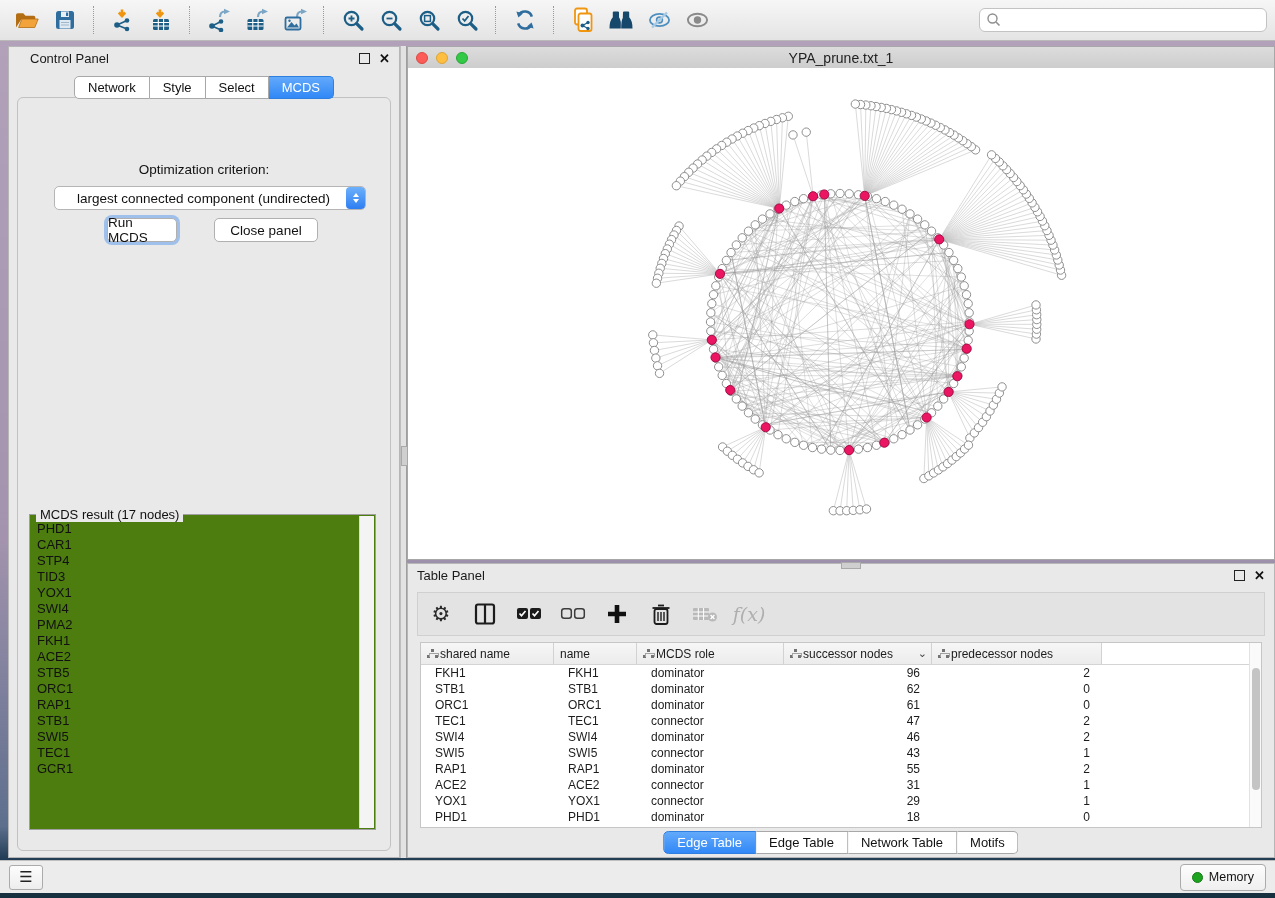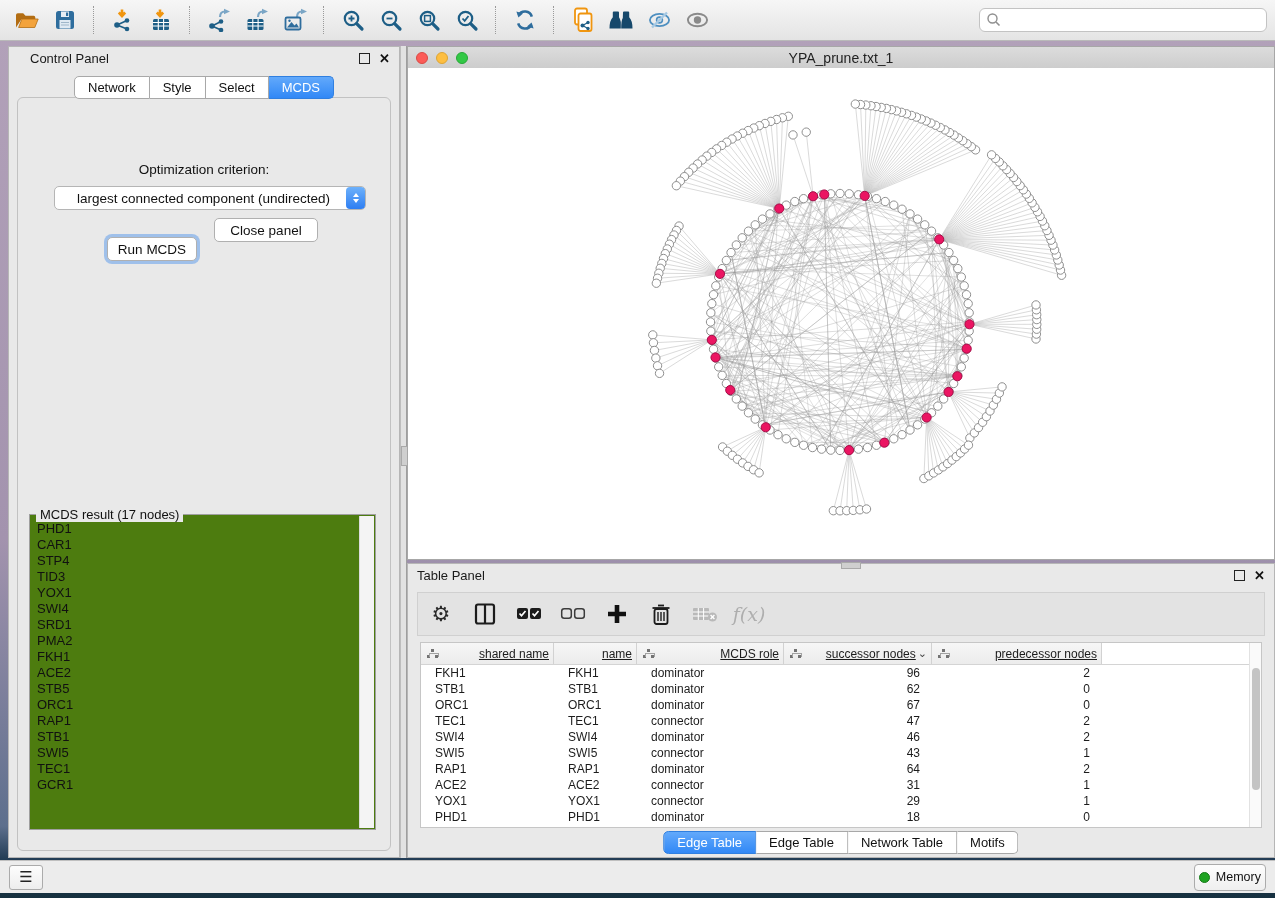--- a/index.html
+++ b/index.html
@@ -37,21 +37,21 @@
   #opt-select{position:absolute;left:36px;top:88px;width:312px;height:24px;background:#fff;
     border:1px solid #b5b5b5;border-radius:5px;display:flex;align-items:center;box-sizing:border-box;}
   #opt-select .sel-text{flex:1;text-align:center;font-size:13.5px;color:#111;padding-left:6px;white-space:nowrap;overflow:hidden;}
   #opt-select .stepper{width:19px;height:22px;border-radius:4px;margin-right:0px;flex:none;
     background:linear-gradient(#6db1fb,#2e7ef2);display:flex;flex-direction:column;align-items:center;justify-content:center;gap:2px;}
   .tri-up{width:0;height:0;border-left:3.5px solid transparent;border-right:3.5px solid transparent;border-bottom:4.5px solid #fff;}
   .tri-down{width:0;height:0;border-left:3.5px solid transparent;border-right:3.5px solid transparent;border-top:4.5px solid #fff;}
   .mac-btn{position:absolute;top:120px;height:24px;background:#fff;border:1px solid #b0b0b0;border-radius:5px;
     font-size:13.5px;color:#111;display:flex;align-items:center;justify-content:center;box-sizing:border-box;
     font-family:"Liberation Sans",sans-serif;}
-  #run-btn{left:89px;width:90px;box-shadow:0 0 0 3px rgba(110,165,235,.6);margin-top:19px;}
+  #run-btn{left:89px;width:70px;box-shadow:0 0 0 3px rgba(110,165,235,.6);}
   #closepanel-btn{left:196px;width:104px;}
   #mcds-fieldset{position:absolute;left:11px;right:14px;top:416px;bottom:20px;
     border:1px solid #9f9f9f;background:#4d7c0f;}
   #mcds-legend{position:absolute;left:6px;top:-8px;background:#e9e9e9;padding:0 4px;font-size:13px;color:#111;}
   #mcds-list{position:absolute;left:1px;top:2px;bottom:1px;right:16px;overflow:hidden;
     font-size:13px;color:#111;padding:4px 0 0 6px;}
   #mcds-list .list-item{line-height:16px;}
   #mcds-scroll{position:absolute;top:1px;bottom:1px;right:1px;width:14px;background:#f4f4f4;border-left:1px solid #dcdcdc;}
   
   #v-splitter{position:absolute;left:400px;top:46px;width:7px;height:812px;background:#e2e2e2;
@@ -72,42 +72,42 @@
   #tp-handle{position:absolute;left:50%;top:-2px;width:18px;height:5px;background:#cfcfcf;border:1px solid #a9a9a9;}
   #tp-toolbar{position:absolute;left:9px;right:9px;top:28px;height:44px;background:#e3e3e3;
     border:1px solid #d0d0d0;display:flex;align-items:center;padding:0 10px;box-sizing:border-box;gap:18px;}
   .ttool{width:26px;height:26px;display:flex;align-items:center;justify-content:center;flex:none;}
   .gear-glyph{font-size:21px;color:#2a2a2a;line-height:1;font-family:"DejaVu Sans",sans-serif;}
   .fx-glyph{font-family:"DejaVu Serif",serif;font-style:italic;font-size:19px;color:#aeaeae;}
   #dtable{position:absolute;left:12px;right:12px;top:78px;height:184px;background:#fff;border:1px solid #c6c6c6;overflow:hidden;}
   #thead{display:flex;height:21px;border-bottom:1px solid #d4d4d4;}
   .th{background:linear-gradient(#f6f6f6,#ececec);border-right:1px solid #d2d2d2;display:flex;align-items:center;
     font-size:12px;color:#1c1c1c;padding:0 4px 0 6px;box-sizing:border-box;flex:none;}
-  .th .lbl{flex:1;text-align:right;white-space:nowrap;overflow:hidden;text-decoration:underline;}
+  .th .lbl{flex:1;text-align:left;white-space:nowrap;overflow:hidden;}
   .sort-chevron{font-size:11px;color:#444;margin-left:2px;font-family:"DejaVu Sans",sans-serif;}
   .tree-icon{display:inline-block;width:11px;height:11px;position:relative;flex:none;margin-right:2px;}
   .tree-icon::before{content:"";position:absolute;left:4px;top:1px;width:3px;height:3px;background:#737373;
     box-shadow:-4px 6px 0 #737373,4px 6px 0 #737373;}
   .tree-icon::after{content:"";position:absolute;left:1.5px;top:5px;width:8px;height:2.5px;
     border:1px solid #a2a2a2;border-bottom:none;}
   .tr{display:flex;height:16px;}
   .td{font-size:12px;color:#1c1c1c;line-height:16px;padding:0 12px 0 14px;box-sizing:border-box;flex:none;
     white-space:nowrap;overflow:hidden;}
   .td.num{text-align:right;}
   #tscroll{position:absolute;right:0;top:0;bottom:0;width:11px;background:#fafafa;border-left:1px solid #e2e2e2;}
   #tthumb{position:absolute;right:1px;top:25px;width:8px;height:122px;background:#c4c4c4;border-radius:4px;}
   #bottom-tabs{position:absolute;left:50%;transform:translateX(-50%);bottom:3px;}
   
   #status-bar{position:absolute;left:0;top:860px;width:1275px;height:33px;background:#ececec;
     border-top:1px solid #bfbfbf;display:flex;align-items:center;padding:0 9px;box-sizing:border-box;}
   #list-btn{width:32px;height:23px;background:linear-gradient(#fdfdfd,#ededed);border:1px solid #ababab;
     border-radius:3px;display:flex;align-items:center;justify-content:center;}
   .list-glyph{font-size:15px;color:#222;line-height:1;font-family:"DejaVu Sans",sans-serif;}
   #memory-btn{margin-left:auto;height:25px;background:linear-gradient(#fdfdfd,#efefef);border:1px solid #ababab;
-    border-radius:4px;display:flex;align-items:center;gap:6px;padding:0 4px;font-size:12.5px;color:#111;}
+    border-radius:4px;display:flex;align-items:center;gap:6px;padding:0 11px;font-size:12.5px;color:#111;}
   .memdot{width:11px;height:11px;border-radius:50%;background:#1ea321;border:1px solid #157a18;box-sizing:border-box;}
 </style>
 </head>
 <body>
 
 <div id="toolbar">
   <span class="tbtn">
     <svg width="26" height="24" viewBox="0 0 26 24">
         <path d="M2 19.5 V7 q0-1.8 1.8-1.8 h5.4 l2.3 2.6 h8.2 q1.6 0 1.6 1.6 v1.6 H7.6 Z" fill="#b36d12"></path>
         <path d="M4.6 19.5 L7.9 11 h16.3 l-3.4 8.5 Z" fill="#f3a33c" stroke="#b36d12" stroke-width="0.8"></path>
@@ -271,21 +271,20 @@
     <div class="mac-btn" id="closepanel-btn">Close panel</div>
     <div id="mcds-fieldset">
       <span id="mcds-legend">MCDS result (17 nodes)</span>
       <div id="mcds-list">
           <div class="list-item">PHD1</div>
           <div class="list-item">CAR1</div>
           <div class="list-item">STP4</div>
           <div class="list-item">TID3</div>
           <div class="list-item">YOX1</div>
           <div class="list-item">SWI4</div>
-          <div class="list-item">SRD1</div>
           <div class="list-item">PMA2</div>
           <div class="list-item">FKH1</div>
           <div class="list-item">ACE2</div>
           <div class="list-item">STB5</div>
           <div class="list-item">ORC1</div>
           <div class="list-item">RAP1</div>
           <div class="list-item">STB1</div>
           <div class="list-item">SWI5</div>
           <div class="list-item">TEC1</div>
           <div class="list-item">GCR1</div>
@@ -1062,21 +1061,21 @@
           <div class="td" style="width: 133px;">STB1</div>
           <div class="td" style="width: 83px;">STB1</div>
           <div class="td" style="width: 147px;">dominator</div>
           <div class="td num" style="width: 148px;">62</div>
           <div class="td num" style="width: 170px;">0</div>
         </div>
         <div class="tr">
           <div class="td" style="width: 133px;">ORC1</div>
           <div class="td" style="width: 83px;">ORC1</div>
           <div class="td" style="width: 147px;">dominator</div>
-          <div class="td num" style="width: 148px;">67</div>
+          <div class="td num" style="width: 148px;">61</div>
           <div class="td num" style="width: 170px;">0</div>
         </div>
         <div class="tr">
           <div class="td" style="width: 133px;">TEC1</div>
           <div class="td" style="width: 83px;">TEC1</div>
           <div class="td" style="width: 147px;">connector</div>
           <div class="td num" style="width: 148px;">47</div>
           <div class="td num" style="width: 170px;">2</div>
         </div>
         <div class="tr">
@@ -1090,21 +1089,21 @@
           <div class="td" style="width: 133px;">SWI5</div>
           <div class="td" style="width: 83px;">SWI5</div>
           <div class="td" style="width: 147px;">connector</div>
           <div class="td num" style="width: 148px;">43</div>
           <div class="td num" style="width: 170px;">1</div>
         </div>
         <div class="tr">
           <div class="td" style="width: 133px;">RAP1</div>
           <div class="td" style="width: 83px;">RAP1</div>
           <div class="td" style="width: 147px;">dominator</div>
-          <div class="td num" style="width: 148px;">64</div>
+          <div class="td num" style="width: 148px;">55</div>
           <div class="td num" style="width: 170px;">2</div>
         </div>
         <div class="tr">
           <div class="td" style="width: 133px;">ACE2</div>
           <div class="td" style="width: 83px;">ACE2</div>
           <div class="td" style="width: 147px;">connector</div>
           <div class="td num" style="width: 148px;">31</div>
           <div class="td num" style="width: 170px;">1</div>
         </div>
         <div class="tr">

